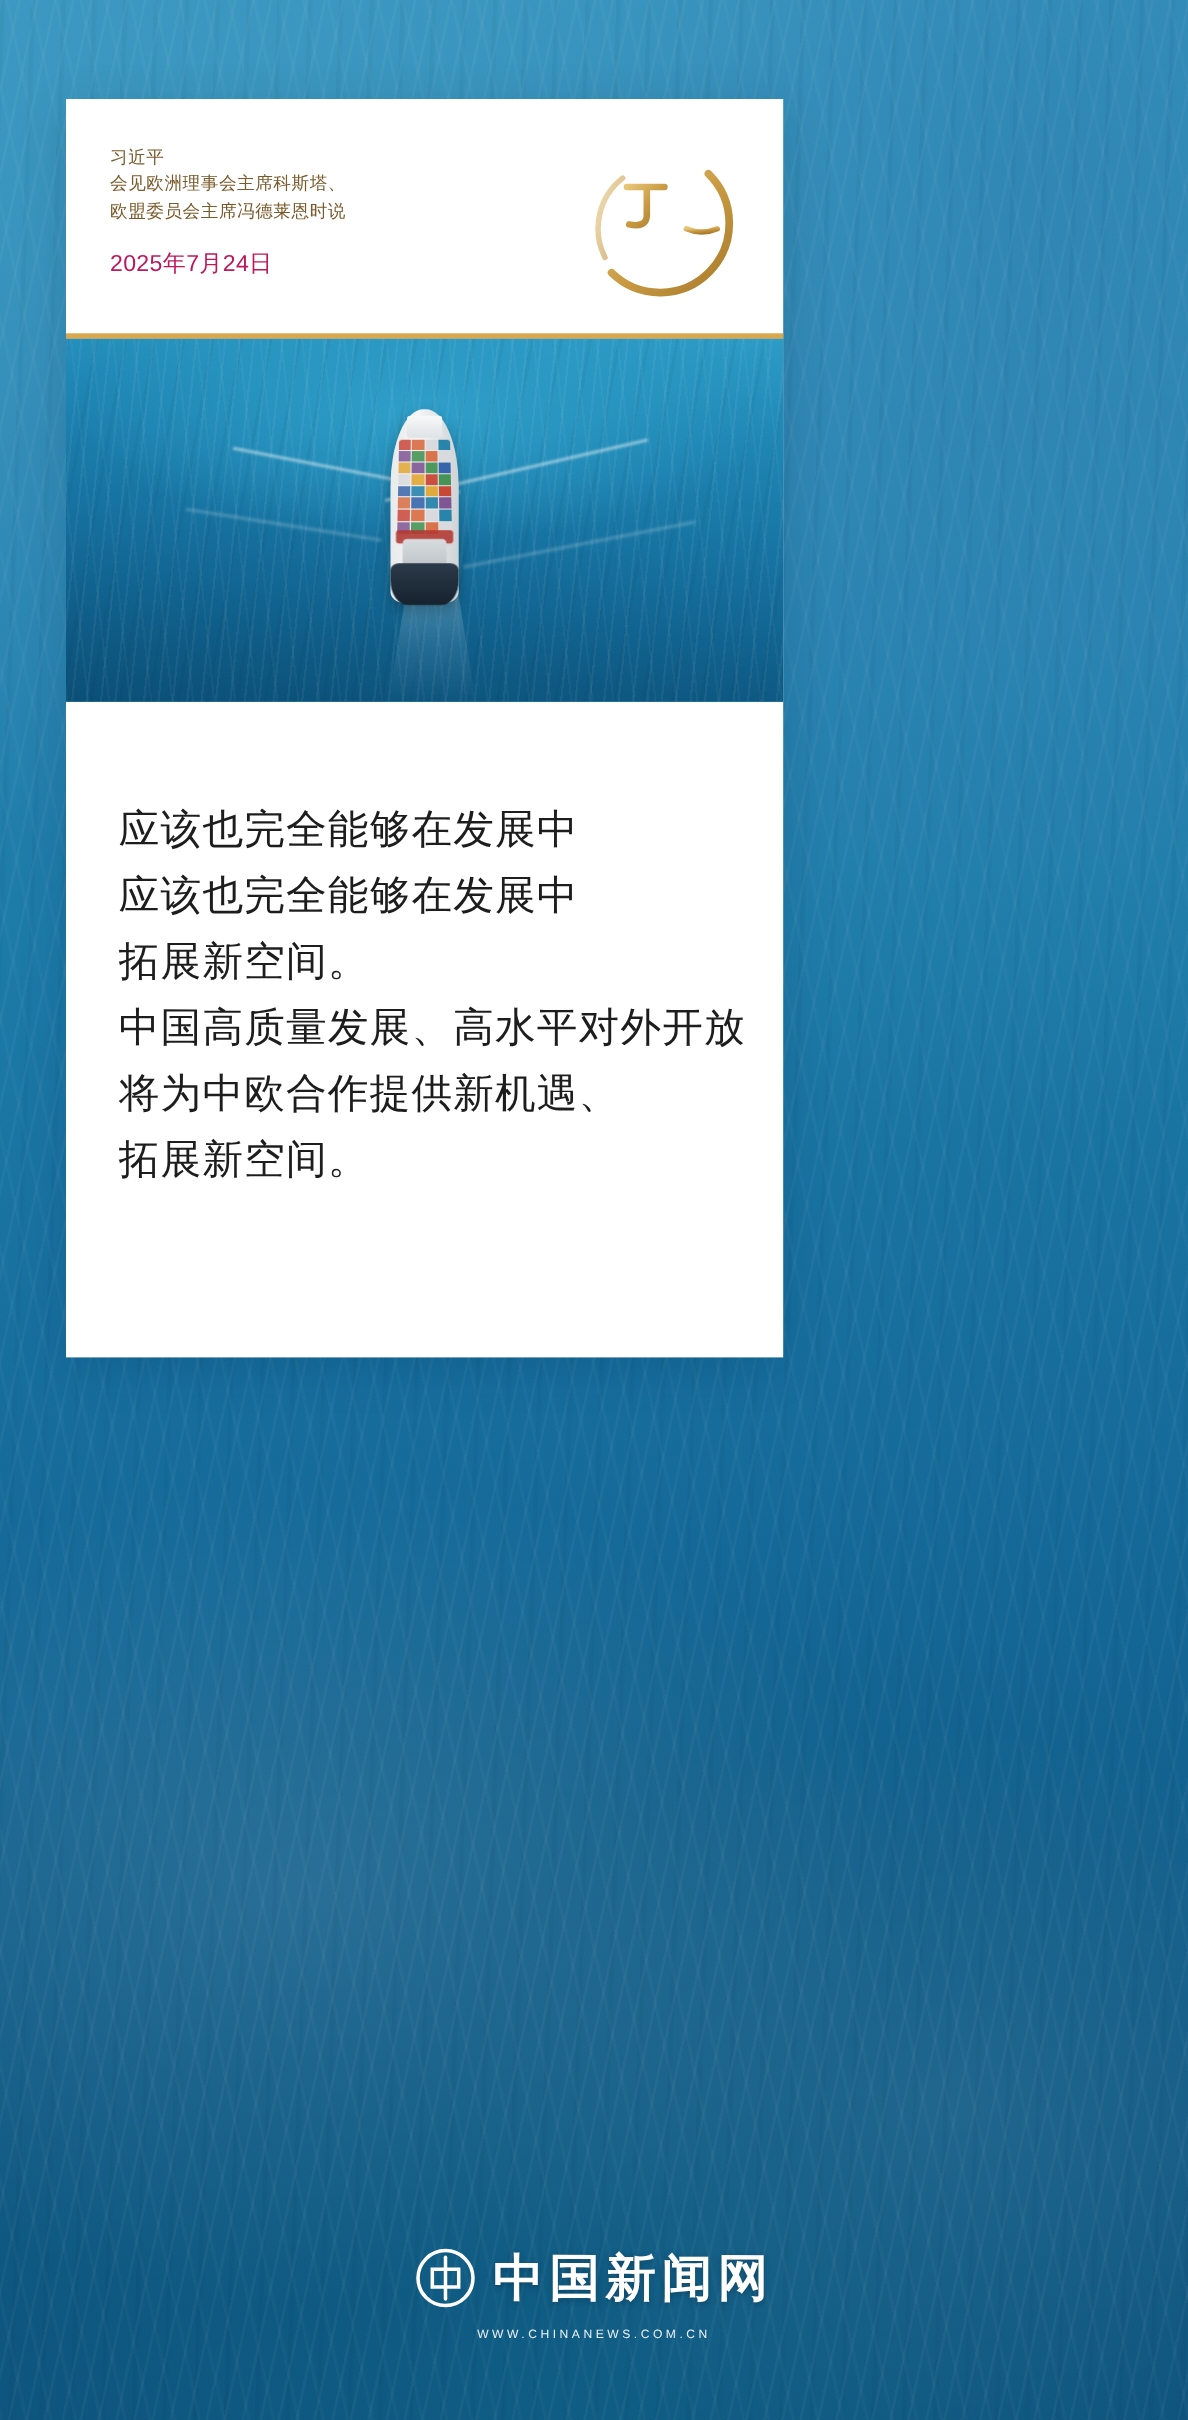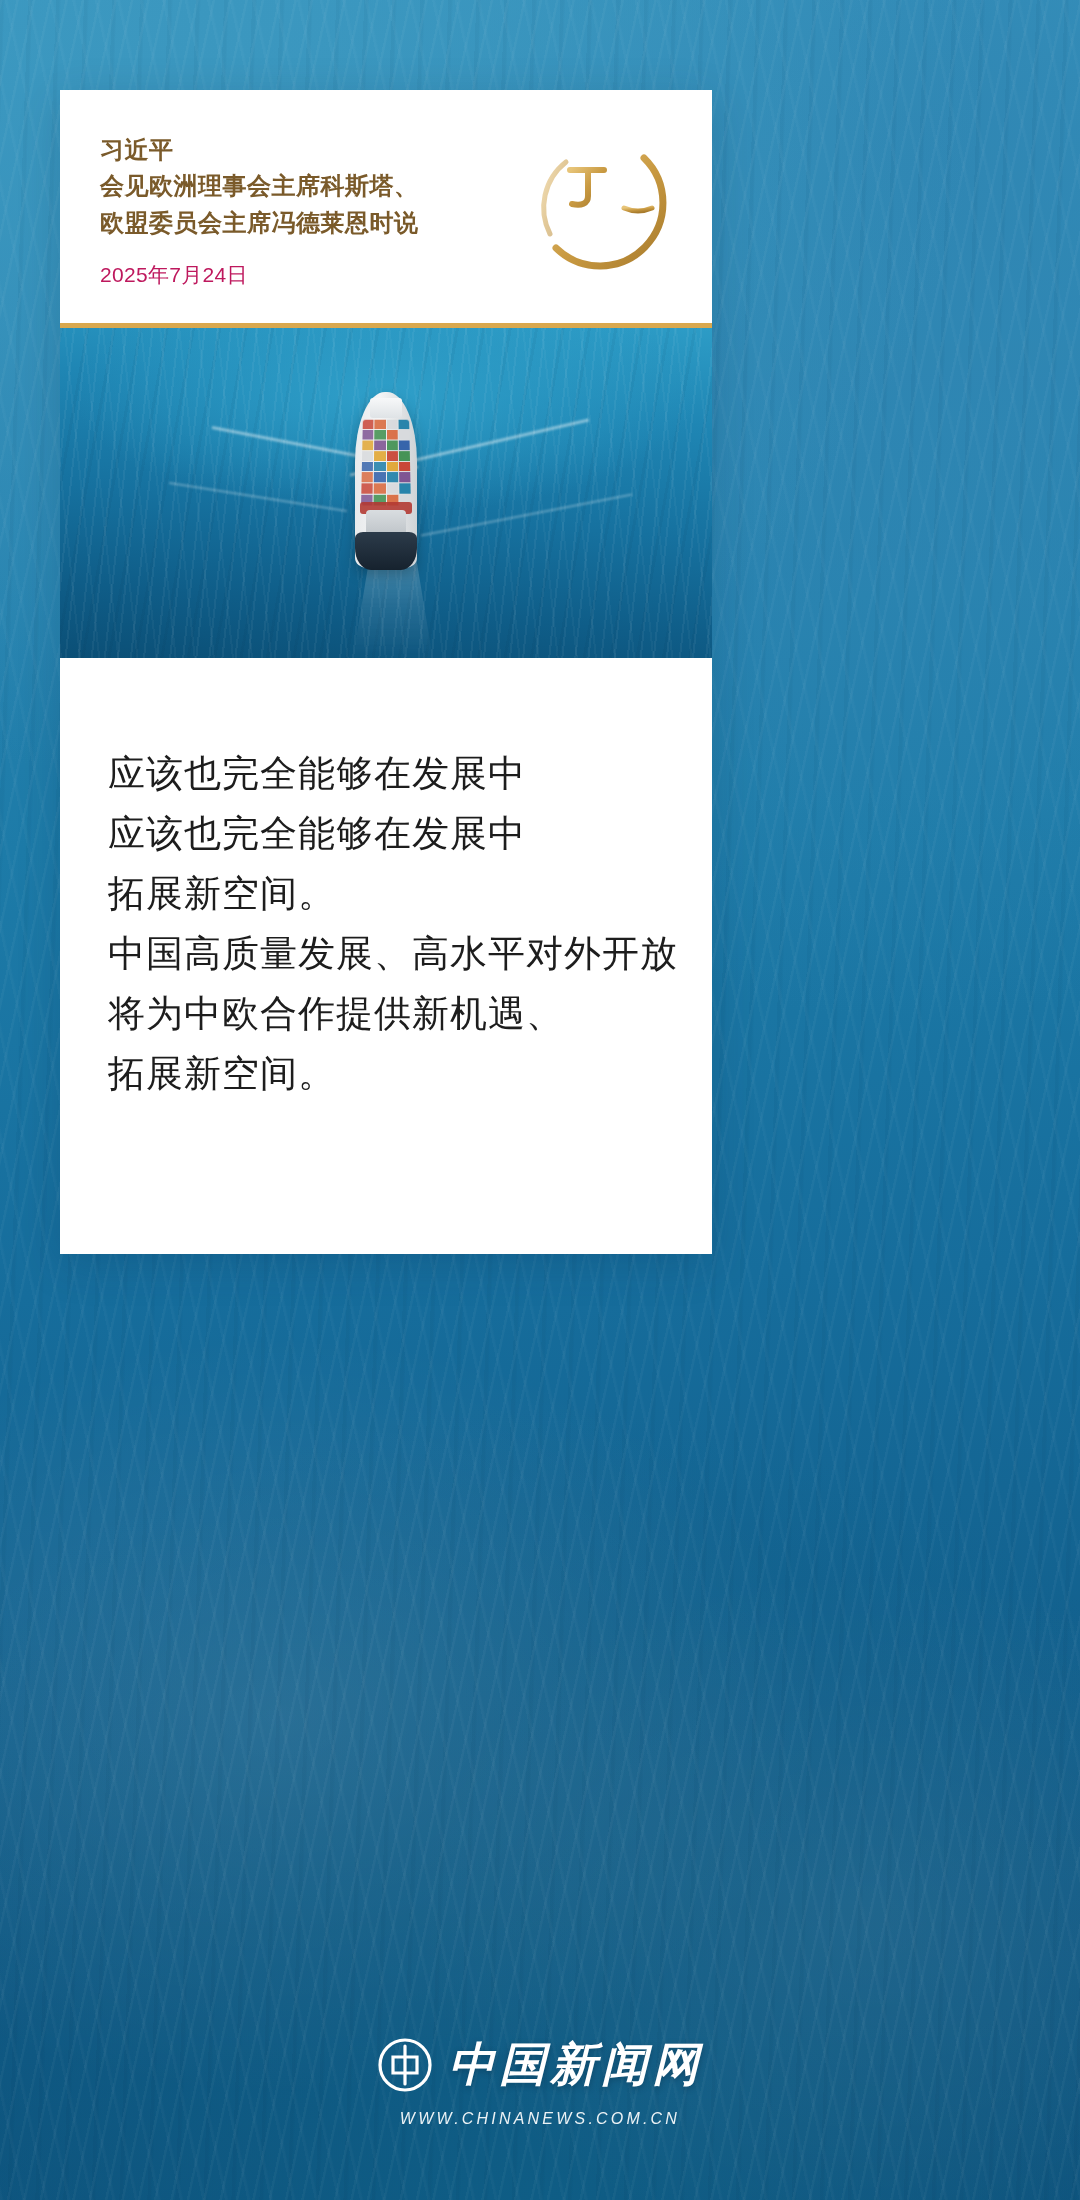--- a/index.html
+++ b/index.html
@@ -60,24 +60,24 @@
 
   
   .card-header {
     position: relative;
     padding: 42px 40px 34px 40px;
     border-bottom: 5px solid #d9a84e;
     min-height: 218px;
   }
   .headline {
     color: #7a5a2a;
-    font-size: 24px;
+    font-size: 16px;
     line-height: 1.52;
     letter-spacing: .5px;
-    font-weight: 700;
+    font-weight: 400;
   }
   .headline-name { display: block; }
   .headline-l2 { display: block; }
   .headline-l3 { display: block; }
   .date {
     margin-top: 20px;
     color: #be185d;
     font-size: 21px;
     letter-spacing: .3px;
   }
@@ -230,39 +230,38 @@
   
   .footer {
     position: absolute;
     left: 0;
     right: 0;
     bottom: 72px;
     display: flex;
     flex-direction: column;
     align-items: center;
     gap: 14px;
-    font-style: italic;
   }
   .logo-row {
     display: flex;
     align-items: center;
     gap: 16px;
   }
   .logo-mark { width: 56px; height: 56px; }
   .logo-text {
     color: #ffffff;
     font-family: "Liberation Serif", "DejaVu Serif", serif;
     font-size: 46px;
     letter-spacing: 5px;
     font-weight: 700;
     text-shadow: 0 2px 6px rgba(0,30,50,0.35);
   }
   .logo-url {
     color: rgba(255,255,255,0.92);
-    font-size: 16px;
+    font-size: 11px;
     letter-spacing: 3.2px;
   }
 </style>
 </head>
 <body>
 
 <div class="bg">
   <div class="bg-glow"></div>
 </div>
 

